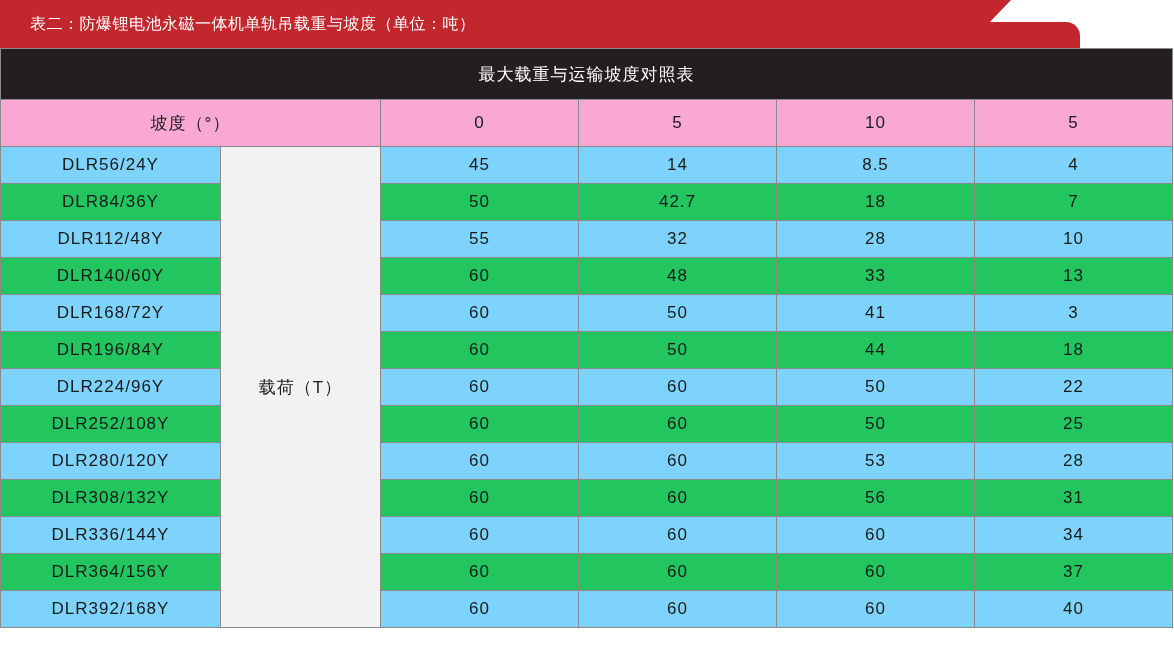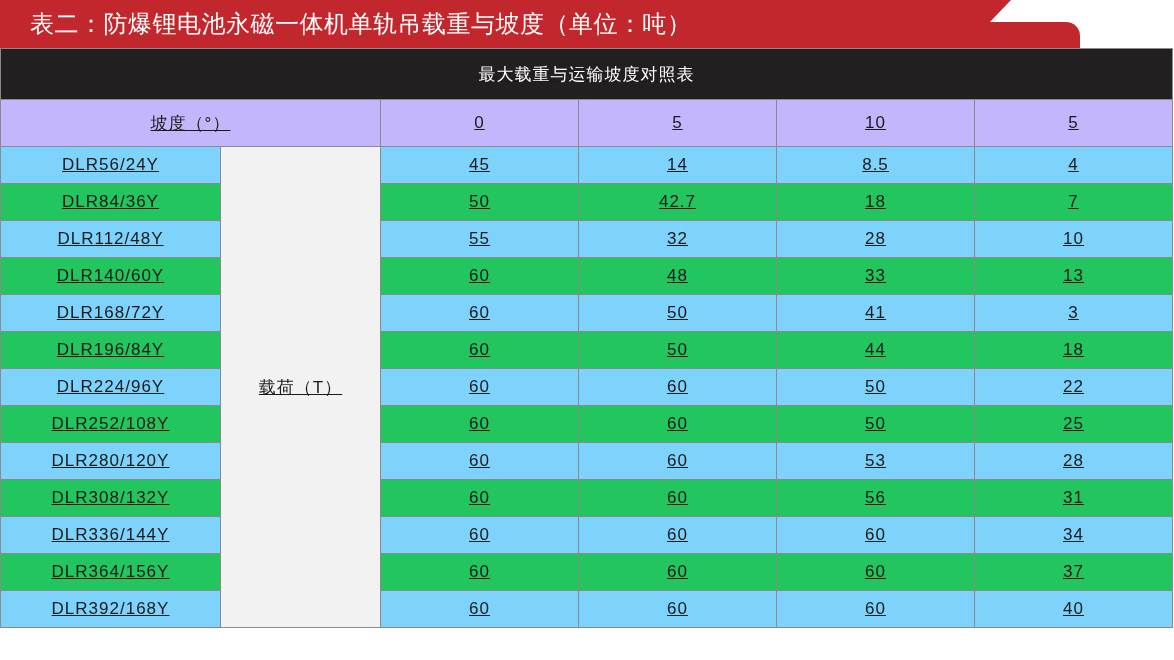--- a/index.html
+++ b/index.html
@@ -64,32 +64,31 @@
     border-bottom: 26px solid #c1272d;
     border-left: 18px solid transparent;
   }
   .banner-title {
     position: absolute;
     left: 30px;
     top: 0;
     height: 48px;
     line-height: 48px;
     color: #ffffff;
-    font-size: 24px;
+    font-size: 16px;
     letter-spacing: 0.5px;
     white-space: nowrap;
     font-family: "Liberation Sans", sans-serif;
   }
 
   
   table.spec {
     border-collapse: collapse;
     width: 1116px;
     table-layout: fixed;
-    text-decoration: underline;
   }
   table.spec td, table.spec th {
     border: 1px solid #8a8a8a;
     text-align: center;
     vertical-align: middle;
     font-weight: normal;
     font-size: 17px;
     letter-spacing: 1px;
     font-family: "Liberation Sans", sans-serif;
   }
@@ -98,21 +97,21 @@
     color: #ffffff;
     height: 48px;
     font-size: 19px;
     letter-spacing: 2px;
     border-left: 1px solid #231f20;
     border-right: 1px solid #231f20;
     border-top: 1px solid #231f20;
   }
   .hdr-row td {
     height: 44px;
-    background: #c4b5fd;
+    background: #f9a8d4;
     font-size: 18px;
     margin-top: 28px;
   }
   .hdr-label {
     letter-spacing: 2px;
   }
   .row-odd td { background: #7dd3fc; }
   .row-even td { background: #22c55e; }
   .data-row td {
     height: 34px;

